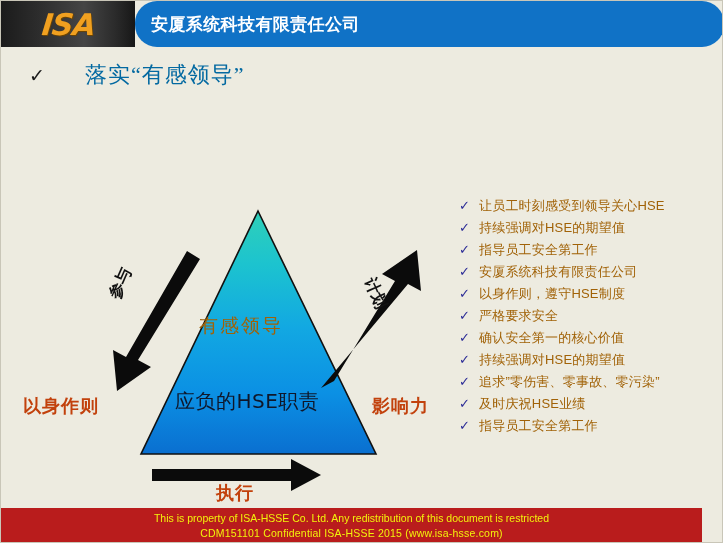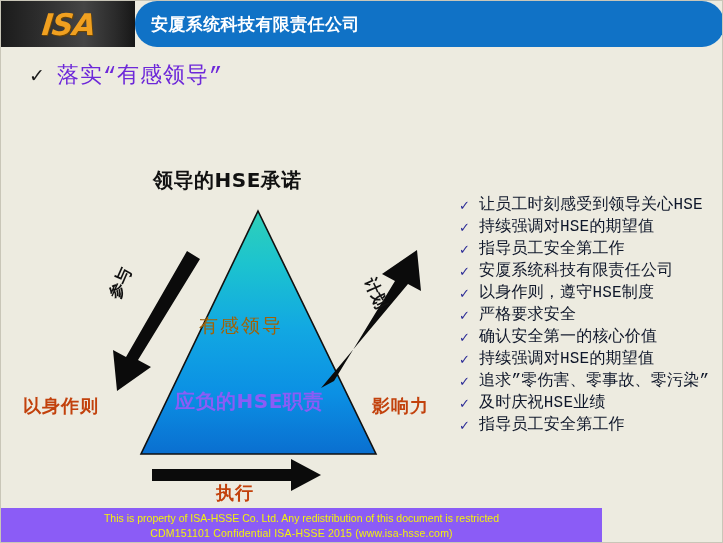--- a/index.html
+++ b/index.html
@@ -77,24 +77,25 @@
     display: flex;
     align-items: baseline;
     gap: 12px;
   }
   .title-check {
     font-size: 19px;
     color: #1a1a1a;
     font-weight: bold;
   }
   .title-text {
-    font-family: Liberation Mono, monospace;
+    font-family: Liberation Serif, serif;
     font-size: 22px;
-    color: #6d28d9;
+    color: #0369a1;
     letter-spacing: 1px;
+    margin-left: 28px;
   }
 
   
   .diagram {
     position: absolute;
     left: 0;
     top: 150px;
     width: 450px;
     height: 360px;
   }
@@ -121,23 +122,23 @@
     font-size: 19px;
     color: #a16207;
     letter-spacing: 2px;
     white-space: nowrap;
   }
   .tri-inner-label2 {
     position: absolute;
     left: 174px;
     top: 237px;
     font-family: "DejaVu Sans", sans-serif;
-    font-weight: bold;
+    font-weight: normal;
     font-size: 20px;
-    color: #8b5cf6;
+    color: #0f172a;
     letter-spacing: 0.5px;
     white-space: nowrap;
   }
   .side-label {
     position: absolute;
     font-family: "DejaVu Serif", "Liberation Serif", serif;
     font-weight: bold;
     font-size: 18px;
     color: #c2410c;
     letter-spacing: 1px;
@@ -185,35 +186,35 @@
     flex: 0 0 26px;
     color: #2b2b96;
     font-size: 13px;
     line-height: 21px;
     text-align: left;
     padding-left: 6px;
     box-sizing: border-box;
   }
   .bullet-text {
     flex: 1;
-    font-family: Liberation Mono, monospace;
-    font-size: 16px;
+    font-family: Liberation Sans, sans-serif;
+    font-size: 13px;
     line-height: 21px;
-    color: #0f172a;
+    color: #a16207;
     letter-spacing: 0.2px;
   }
 
   
   .footer {
     position: absolute;
     left: 0;
     bottom: 0;
-    width: 601px;
+    width: 701px;
     height: 34px;
-    background: #8b5cf6;
+    background: #b91c1c;
     color: #f2f20c;
     text-align: center;
     font-size: 10.5px;
     line-height: 15px;
     padding-top: 3px;
     box-sizing: border-box;
   }
   .footer-line2 { letter-spacing: 0.2px; }
 </style>
 </head>
@@ -230,21 +231,20 @@
     </div>
   </div>
 
   <div class="slide-title">
     <span class="title-check">✓</span>
     <span class="title-text">落实“有感领导”</span>
   </div>
 
   <div class="diagram">
 
-    <div class="apex-label">领导的HSE承诺</div>
 
     <svg class="tri-svg" width="450" height="360" viewBox="0 0 450 360">
       <defs>
         <linearGradient id="triGrad" x1="0" y1="0" x2="0" y2="1">
           <stop offset="0%" stop-color="#2fd0b8"></stop>
           <stop offset="22%" stop-color="#1cc3cf"></stop>
           <stop offset="48%" stop-color="#12a8e2"></stop>
           <stop offset="75%" stop-color="#0b90e4"></stop>
           <stop offset="100%" stop-color="#0a6fd0"></stop>
         </linearGradient>

